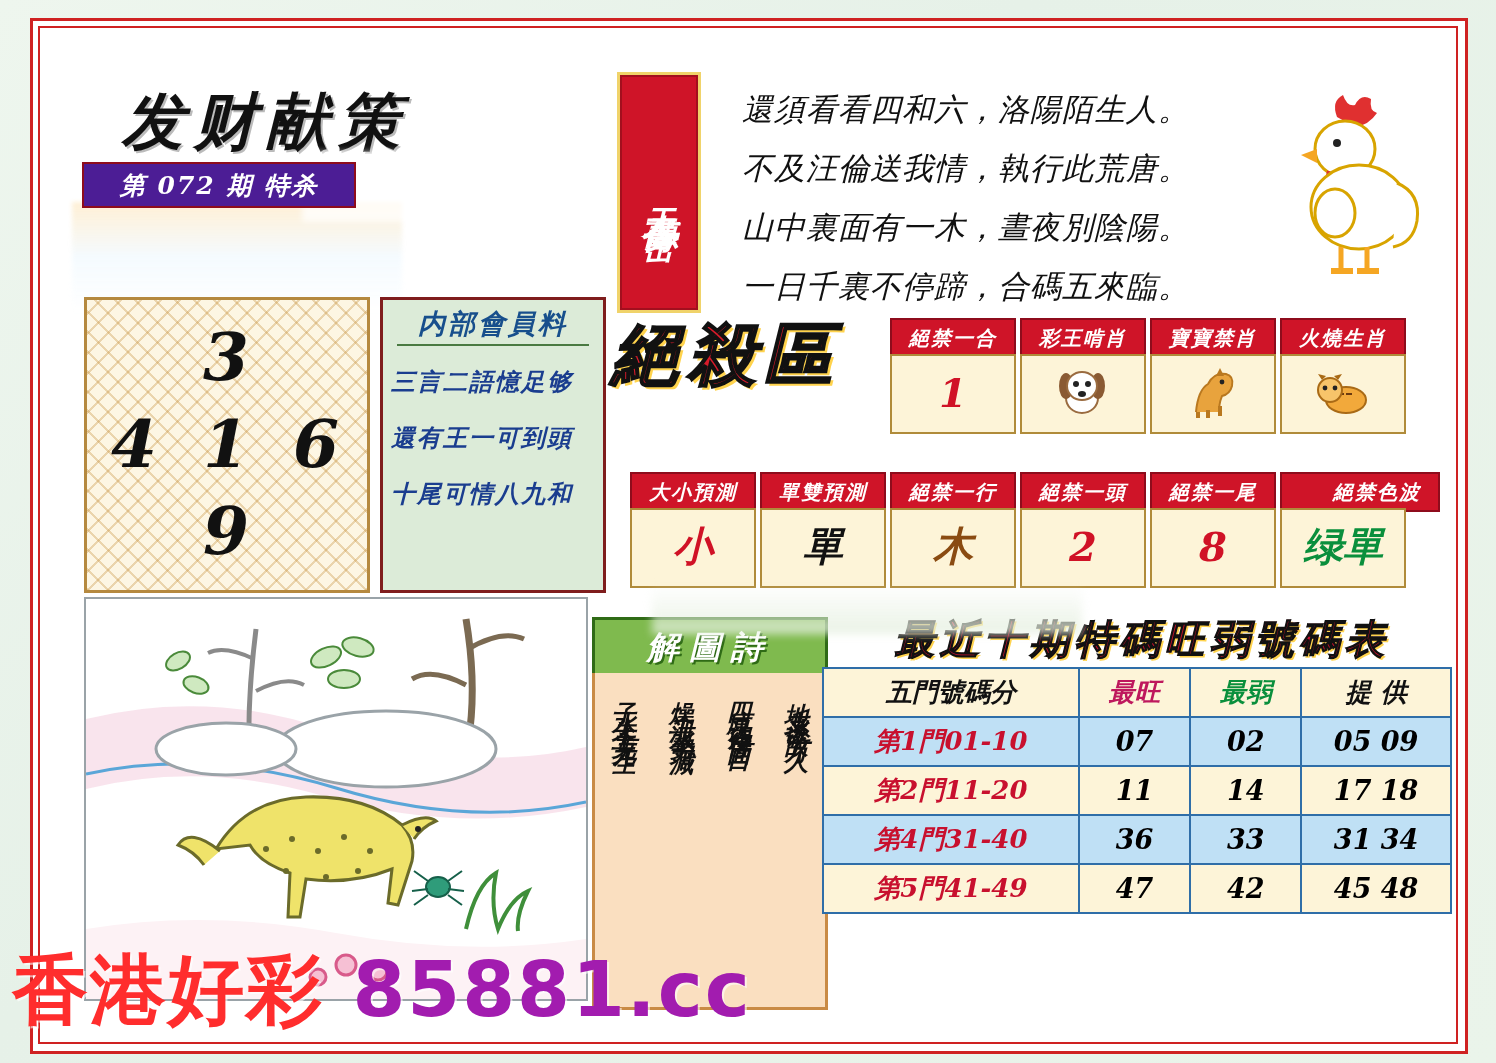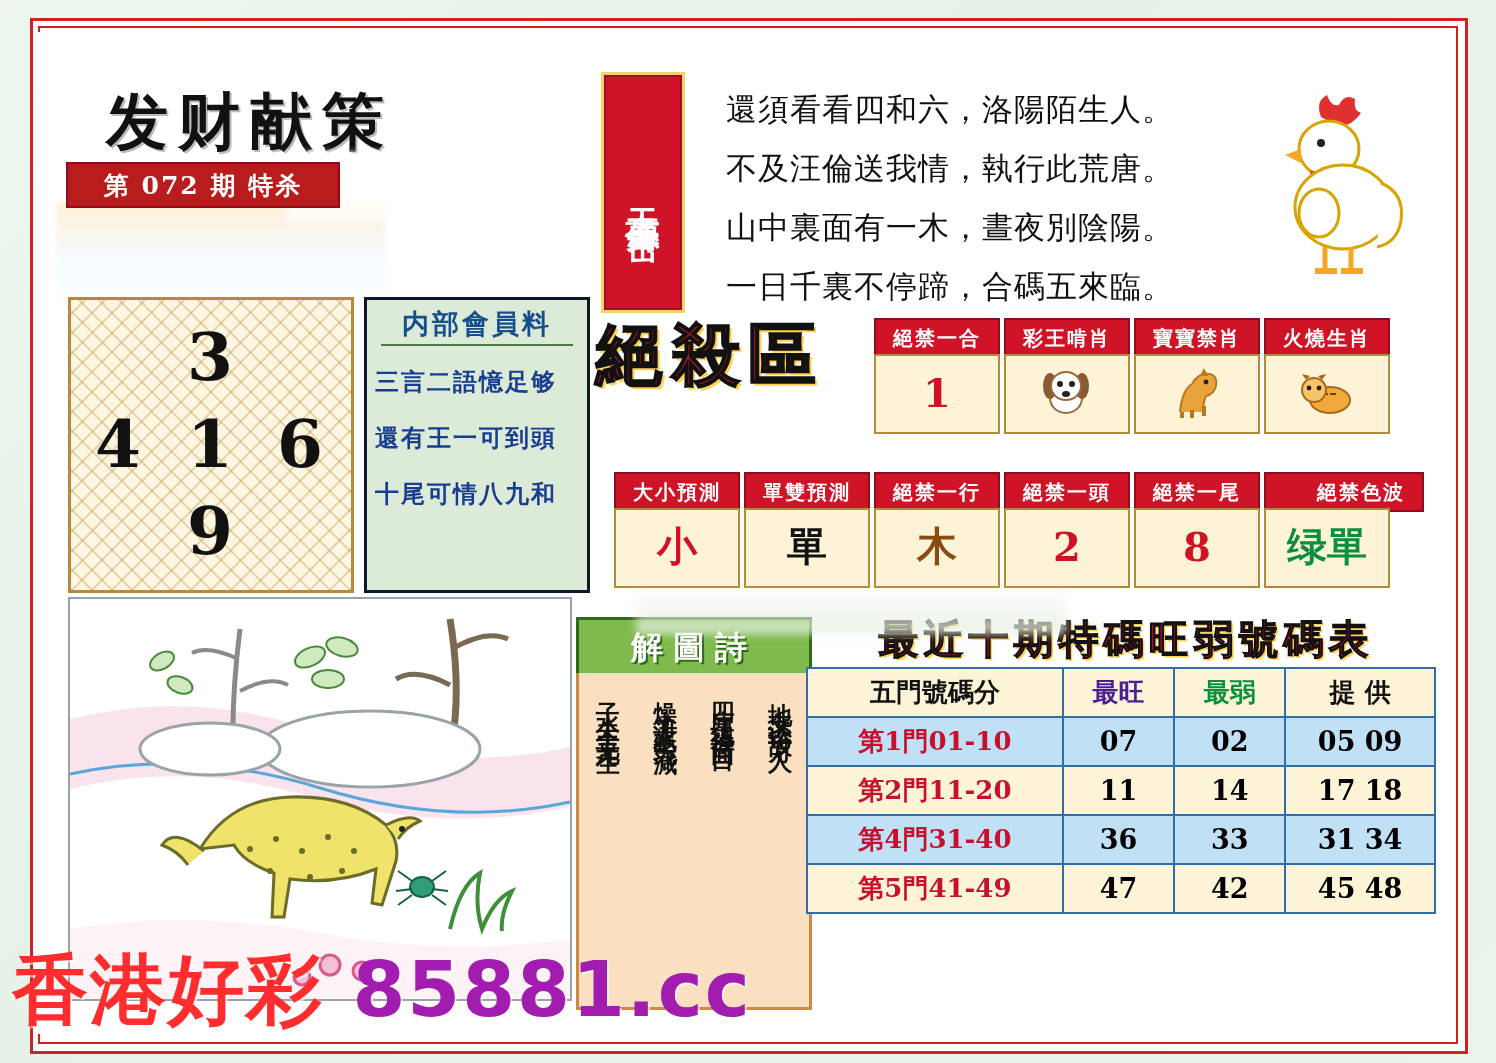--- a/index.html
+++ b/index.html
@@ -5,32 +5,32 @@
   html,body{margin:0;padding:0;}
   body{
     width:1496px;height:1063px;overflow:hidden;
     font-family:"Liberation Serif", serif;
     background:linear-gradient(135deg,#eef6ee 0%,#e6f1e8 40%,#eaf4ea 100%);
   }
   .page{position:relative;width:1496px;height:1063px;}
   
   .frame-outer{position:absolute;left:30px;top:18px;width:1432px;height:1030px;border:3px solid #cf2222;background:#ffffff;}
   .frame-inner{position:absolute;left:38px;top:26px;width:1416px;height:1014px;border:2px solid #cf2222;}
-  .sheet{position:absolute;left:36px;top:32px;width:1404px;height:1002px;background:#fff;overflow:hidden;}
+  .sheet{position:absolute;left:52px;top:32px;width:1404px;height:1002px;background:#fff;overflow:hidden;font-style:italic;}
 
   
   .title-main{
     position:absolute;left:70px;top:48px;
     font-family:"DejaVu Serif", serif;
     font-weight:bold;font-size:62px;letter-spacing:10px;color:#111;
     text-shadow:2px 2px 0 #bbb;
   }
   .issue-bar{
     position:absolute;left:30px;top:130px;width:270px;height:42px;
-    background:#b91c1c;border:2px solid #8e0c1c;
+    background:#4c1d95;border:2px solid #8e0c1c;
     color:#fff;font-size:25px;font-weight:bold;
     display:flex;align-items:center;justify-content:center;letter-spacing:2px;
     font-family:"DejaVu Serif", serif;
   }
   .header-wash{
     position:absolute;left:20px;top:170px;width:330px;height:110px;
     background:linear-gradient(180deg,rgba(255,235,200,.75),rgba(230,245,255,.4),rgba(255,255,255,0));
     filter:blur(2px);
   }
 
@@ -62,21 +62,21 @@
   .numbox span{position:absolute;font-size:66px;font-weight:bold;color:#111;font-family:"DejaVu Serif", serif;}
   .n1{left:116px;top:18px;}
   .n2{left:24px;top:105px;}
   .n4{left:206px;top:105px;}
   .n5{left:116px;top:192px;}
   .n-center{left:116px;top:105px;}
 
   
   .member{
     position:absolute;left:328px;top:265px;width:220px;height:290px;
-    border:3px solid #0f172a;background:#dcebd8;
+    border:3px solid #7f1d1d;background:#dcebd8;
   }
   .member-title{
     position:absolute;left:0;top:6px;width:100%;text-align:center;
     font-size:27px;font-weight:bold;color:#174f8c;letter-spacing:3px;
     font-family:"DejaVu Serif", serif;
   }
   .member-underline{position:absolute;left:14px;top:44px;width:192px;height:2px;background:#4a7a42;}
   .member-lines{position:absolute;left:8px;top:54px;width:204px;height:228px;}
   .member-lines div{
     font-size:24px;color:#1a3d8f;letter-spacing:2px;text-align:left;
@@ -138,21 +138,21 @@
     -webkit-text-stroke:1px #111;text-shadow:2px 2px 0 #ffd34d;
   }
   table.hot{
     position:absolute;left:770px;top:635px;width:630px;border-collapse:collapse;
     font-family:"DejaVu Serif", serif;
   }
   table.hot th, table.hot td{
     border:2px solid #2f6ea8;text-align:center;height:45px;font-size:27px;font-weight:bold;
   }
   table.hot thead th{background:#fdf4d8;color:#111;font-size:26px;}
-  table.hot thead th.hot-h{color:#4c1d95;margin-left:32px;}
+  table.hot thead th.hot-h{color:#be185d;margin-left:32px;}
   table.hot thead th.cold-h{color:#0a8f3c;}
   table.hot tbody td:first-child{color:#c8102e;font-size:26px;}
   table.hot tbody tr:nth-child(odd) td{background:#bfe0f5;}
   table.hot tbody tr:nth-child(even) td{background:#fdf4d8;}
 
   
   .watermark{
     position:absolute;left:12px;top:940px;width:960px;height:110px;
     font-family:"DejaVu Sans", sans-serif;font-weight:bold;font-size:76px;
     color:#ff2d2d;letter-spacing:2px;white-space:nowrap;

